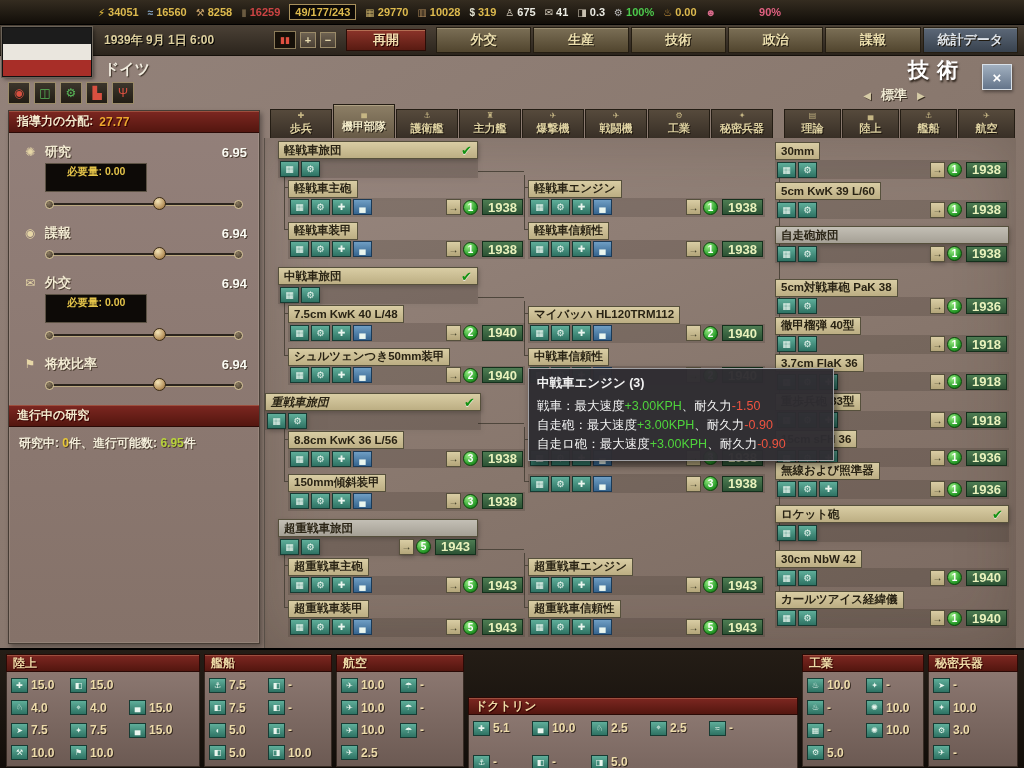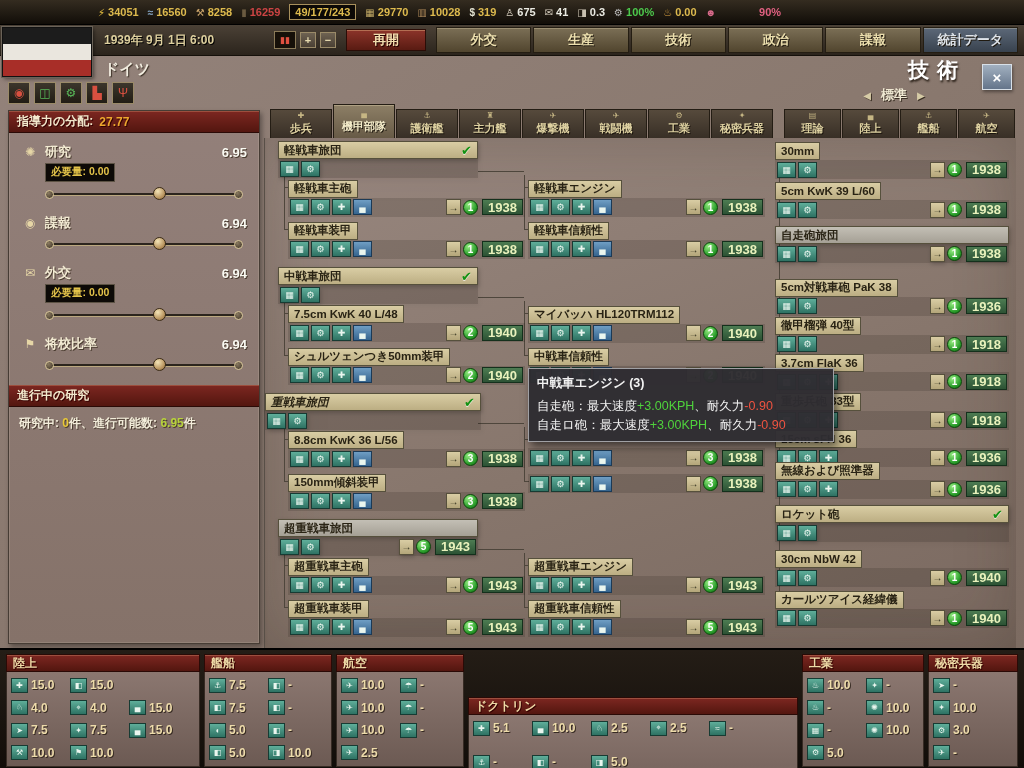--- a/index.html
+++ b/index.html
@@ -43,21 +43,21 @@
 
 #sidebar{position:absolute;left:8px;top:110px;width:252px;height:534px;background:linear-gradient(#93807a,#857269);border:1px solid #463c34;box-shadow:inset 0 0 0 1px rgba(255,245,225,.12),2px 3px 5px rgba(0,0,0,.35)}
 .redhead{height:22px;background:linear-gradient(#7d2721,#53160f);border-bottom:1px solid #2a0a06;box-shadow:inset 0 1px 0 rgba(255,200,150,.25);display:flex;align-items:center;padding:0 8px;color:#f3e9cd;font-size:12px;font-weight:bold;gap:6px;text-shadow:1px 1px 0 #300}
 .redhead .hv{color:#eda82e}
 #allocrows{padding:10px 12px 0}
 .alloc{margin-bottom:12px}
 .alloc-top{display:flex;align-items:center;height:18px;gap:6px}
 .aicon{width:18px;text-align:center;color:#e6d6a6;font-size:12px}
 .albl{color:#f2ead2;font-size:13px;font-weight:bold;text-shadow:1px 1px 0 #4a3c30}
 .aval{margin-left:auto;color:#fafaf2;font-size:13px;font-weight:bold;text-shadow:1px 1px 0 #4a3c30}
-.areq{display:inline-block;margin:2px 0 0 24px;background:#0d0a07;border:1px solid #5c5244;color:#e3c34a;font-size:10.5px;font-weight:bold;padding:0 5px;height:19px;line-height:14px}
+.areq{display:inline-block;margin:2px 0 0 24px;background:#0d0a07;border:1px solid #5c5244;color:#e3c34a;font-size:10.5px;font-weight:bold;padding:0 21px;height:29px;line-height:14px}
 .slider{position:relative;height:16px;width:198px;margin:4px 0 0 24px}
 .strack{position:absolute;left:7px;right:7px;top:7px;height:3px;background:#2c251e;border-bottom:1px solid #bba87f}
 .send{position:absolute;top:4px;width:9px;height:9px;border-radius:50%;background:radial-gradient(circle at 35% 30%,#8a7a60,#3c3226);border:1px solid #d9c79a}
 .send.l{left:0}.send.r{right:0}
 .knob{position:absolute;top:1px;width:13px;height:13px;border-radius:50%;background:radial-gradient(circle at 35% 30%,#f4e4b6,#b8935e 65%,#7c5c36);border:1px solid #3c2c16}
 #proghead{margin-top:10px}
 #progstatus{padding:8px 10px;font-size:12px;font-weight:bold;text-shadow:1px 1px 0 #4a3c30}
 .c-w{color:#f3edda}.c-y{color:#e8c838}.c-g{color:#b8d23c}
 
 #tree{position:absolute;left:0;top:0;width:1024px;height:768px;pointer-events:none}
@@ -626,20 +626,21 @@
         <span class="tile">⚙</span>
         <span class="arrow">→</span>
         <span class="lvl">1</span>
         <span class="yr">1940</span>
       </div></div>
   </div>
 
 <div id="tooltip">
   <div class="tt-title">中戦車エンジン (3)</div>
   <div id="ttlines">
+      <div class="tt-line"><span class="tc-w">戦車：最大速度</span><span class="tc-g">+3.00KPH</span><span class="tc-w">、耐久力</span><span class="tc-r">-1.50</span></div>
       <div class="tt-line"><span class="tc-w">自走砲：最大速度</span><span class="tc-g">+3.00KPH</span><span class="tc-w">、耐久力</span><span class="tc-r">-0.90</span></div>
       <div class="tt-line"><span class="tc-w">自走ロ砲：最大速度</span><span class="tc-g">+3.00KPH</span><span class="tc-w">、耐久力</span><span class="tc-r">-0.90</span></div>
     </div>
 </div>
 
 <div id="bottom">
     <div class="bsec" style="left: 6px; width: 194px;">
       <div class="bhead">陸上</div>
       <div class="bbody">
         <div class="brow">

